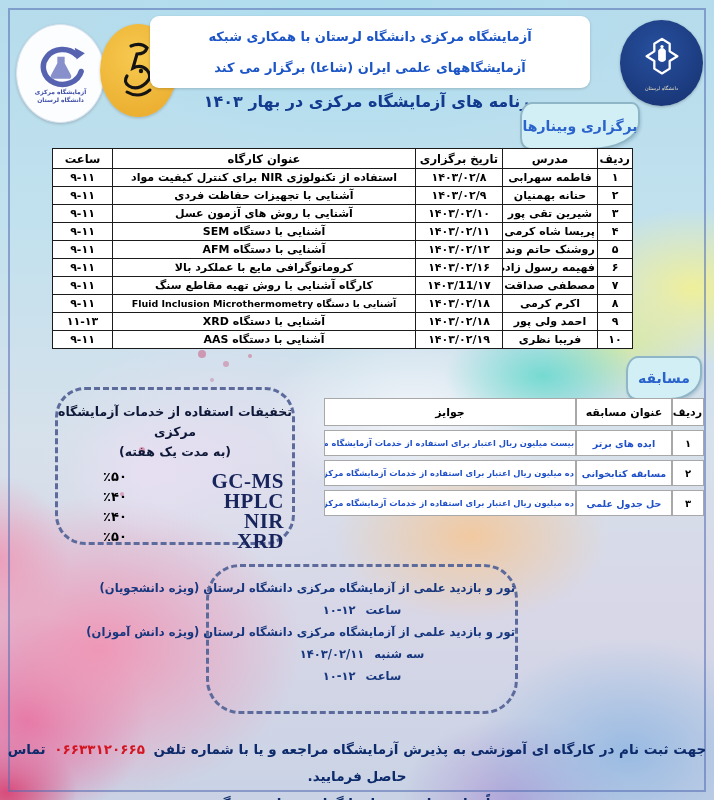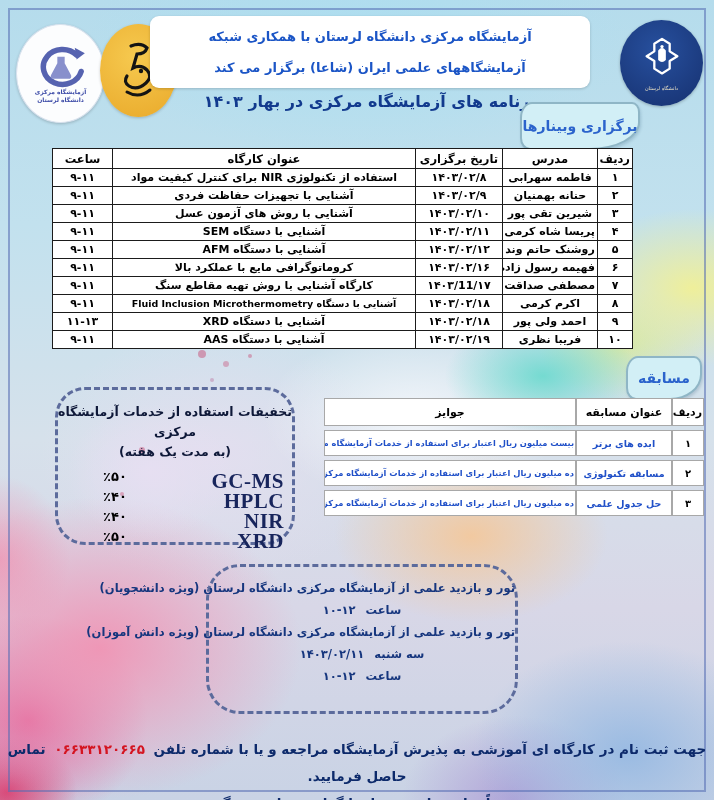--- a/index.html
+++ b/index.html
@@ -244,21 +244,21 @@
       </tr>
     </thead>
     <tbody>
       <tr>
         <td class="k-no">۱</td>
         <td class="k-title">ایده های برتر</td>
         <td class="k-prize">بیست میلیون ریال اعتبار برای استفاده از خدمات آزمایشگاه مرکزی (۵ نفر)</td>
       </tr>
       <tr>
         <td class="k-no">۲</td>
-        <td class="k-title">مسابقه تکنولوژی</td>
+        <td class="k-title">مسابقه کتابخوانی</td>
         <td class="k-prize">ده میلیون ریال اعتبار برای استفاده از خدمات آزمایشگاه مرکزی (۵ نفر)</td>
       </tr>
       <tr>
         <td class="k-no">۳</td>
         <td class="k-title">حل جدول علمی</td>
         <td class="k-prize">ده میلیون ریال اعتبار برای استفاده از خدمات آزمایشگاه مرکزی (۵ نفر)</td>
       </tr>
     </tbody>
   </table>
 

